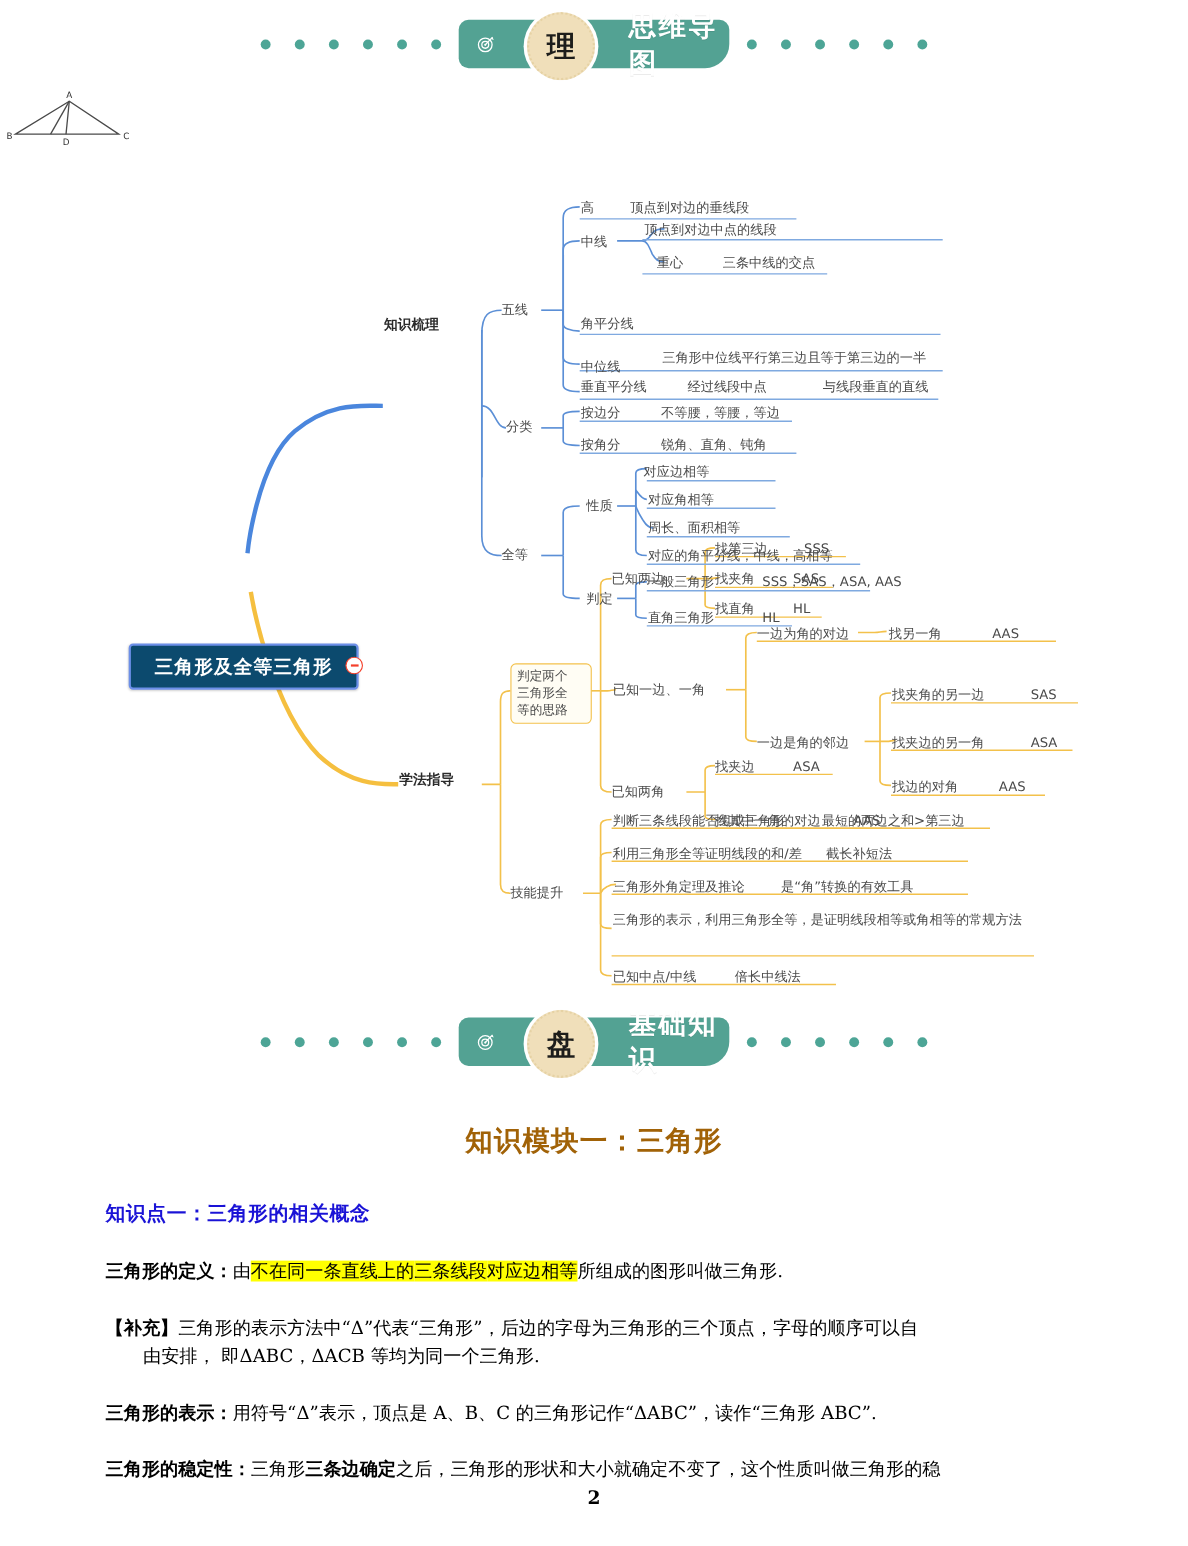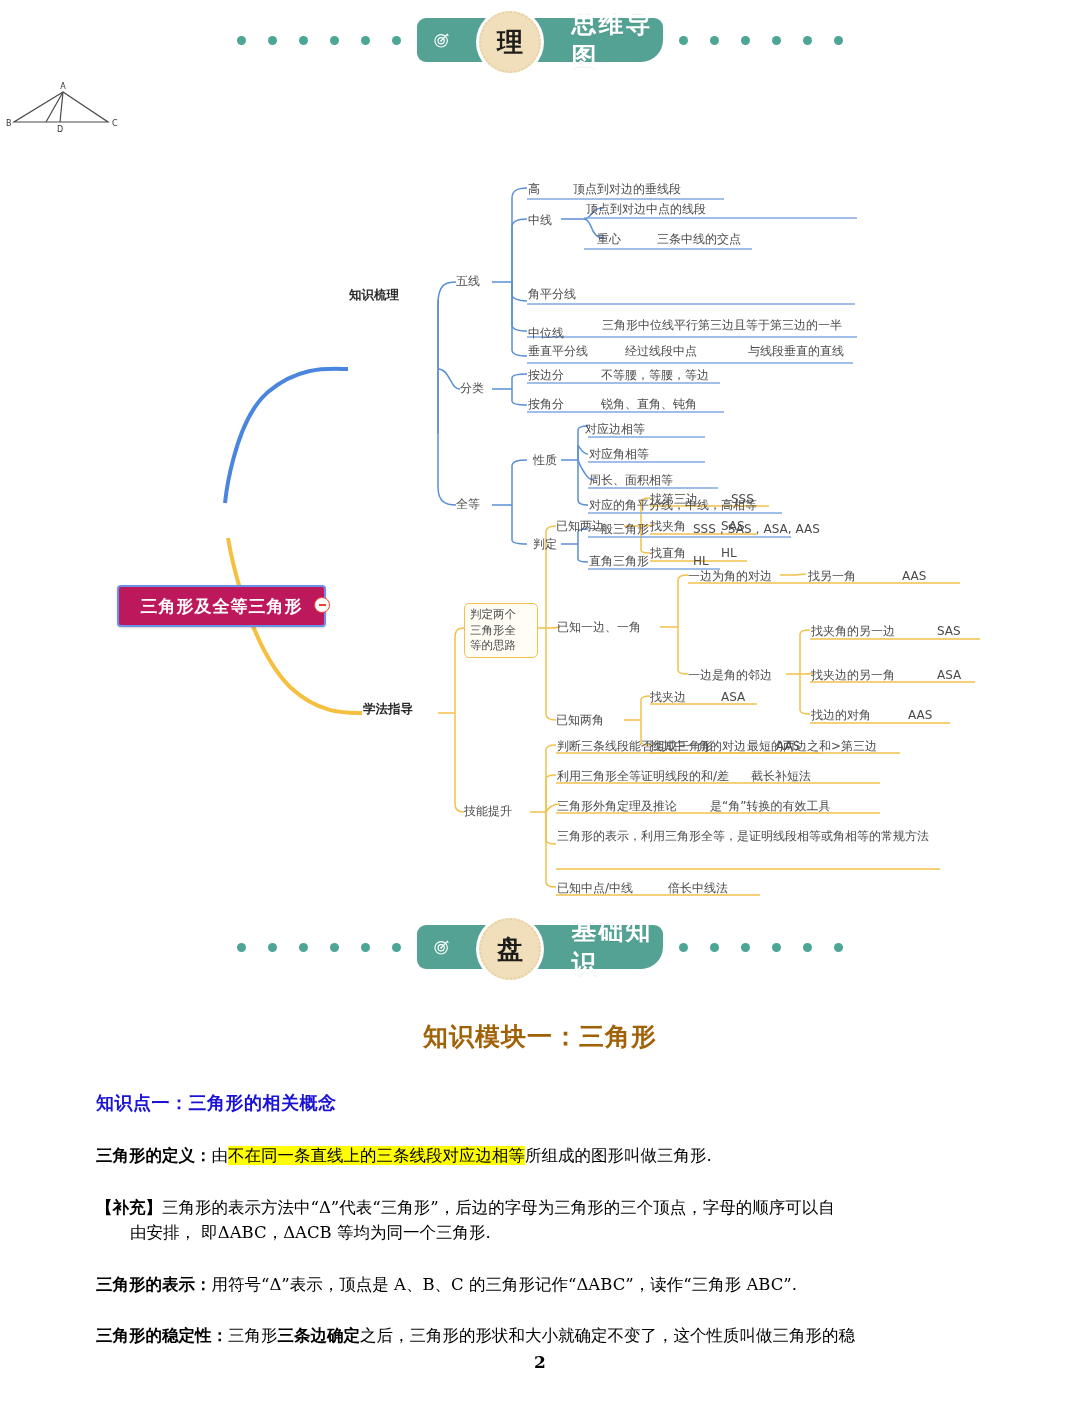--- a/index.html
+++ b/index.html
@@ -43,21 +43,21 @@
     color:#3f3f3f;white-space:nowrap;line-height:1.18;
   }
   .lvl1{font-weight:700;font-size:12.5px;color:#2b2b2b;}
   .lvl2{font-size:12px;color:#4a4a4a;}
   .lvl3{font-size:12px;color:#4a4a4a;}
   .lvl4{font-size:12px;color:#4a4a4a;}
   .wrapbox{white-space:normal;}
 
   .root-node{
     position:absolute;left:117px;top:503px;width:205px;height:38px;
-    background:#be185d;border:2px solid #6c8fe8;border-radius:4px;
+    background:#0c4a6e;border:2px solid #6c8fe8;border-radius:4px;
     display:flex;align-items:center;justify-content:center;
     color:#ffffff;font-weight:700;font-size:17px;letter-spacing:1px;
     font-family:"DejaVu Sans",sans-serif;
     box-shadow:0 1px 2px rgba(0,0,0,.18);
   }
   .collapse-btn{
     position:absolute;left:314px;top:515px;width:14px;height:14px;border-radius:50%;
     border:1.4px solid #f4402b;background:#fff;
     display:flex;align-items:center;justify-content:center;
   }

